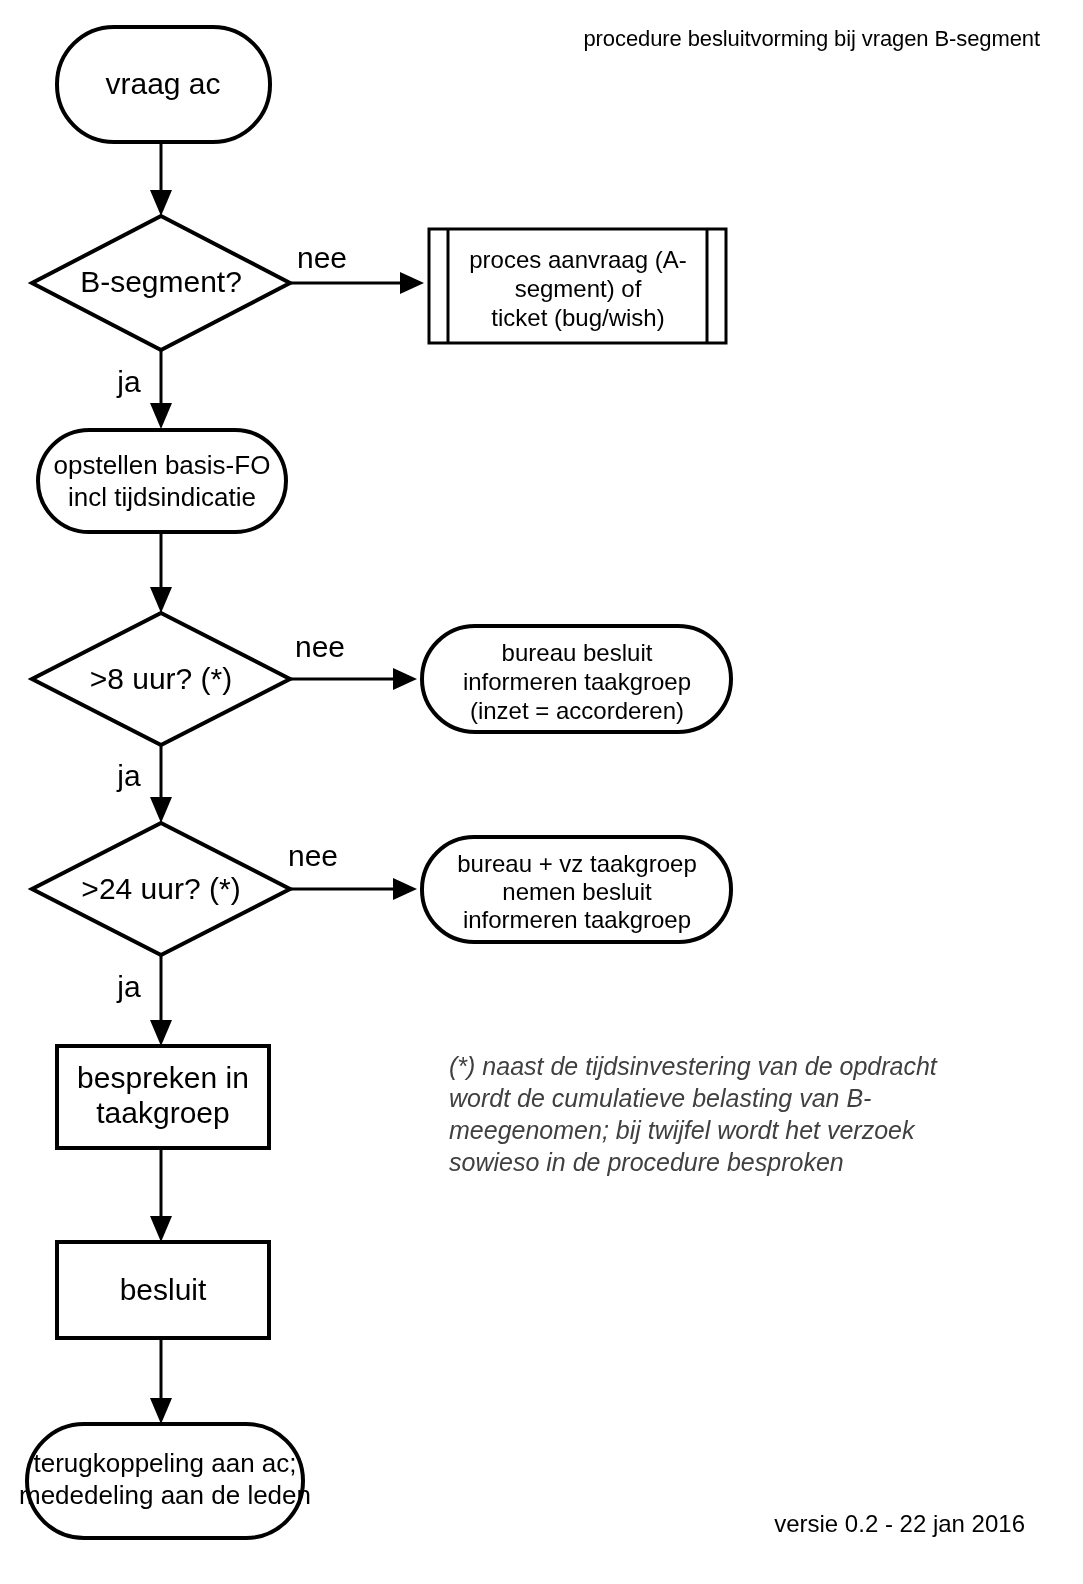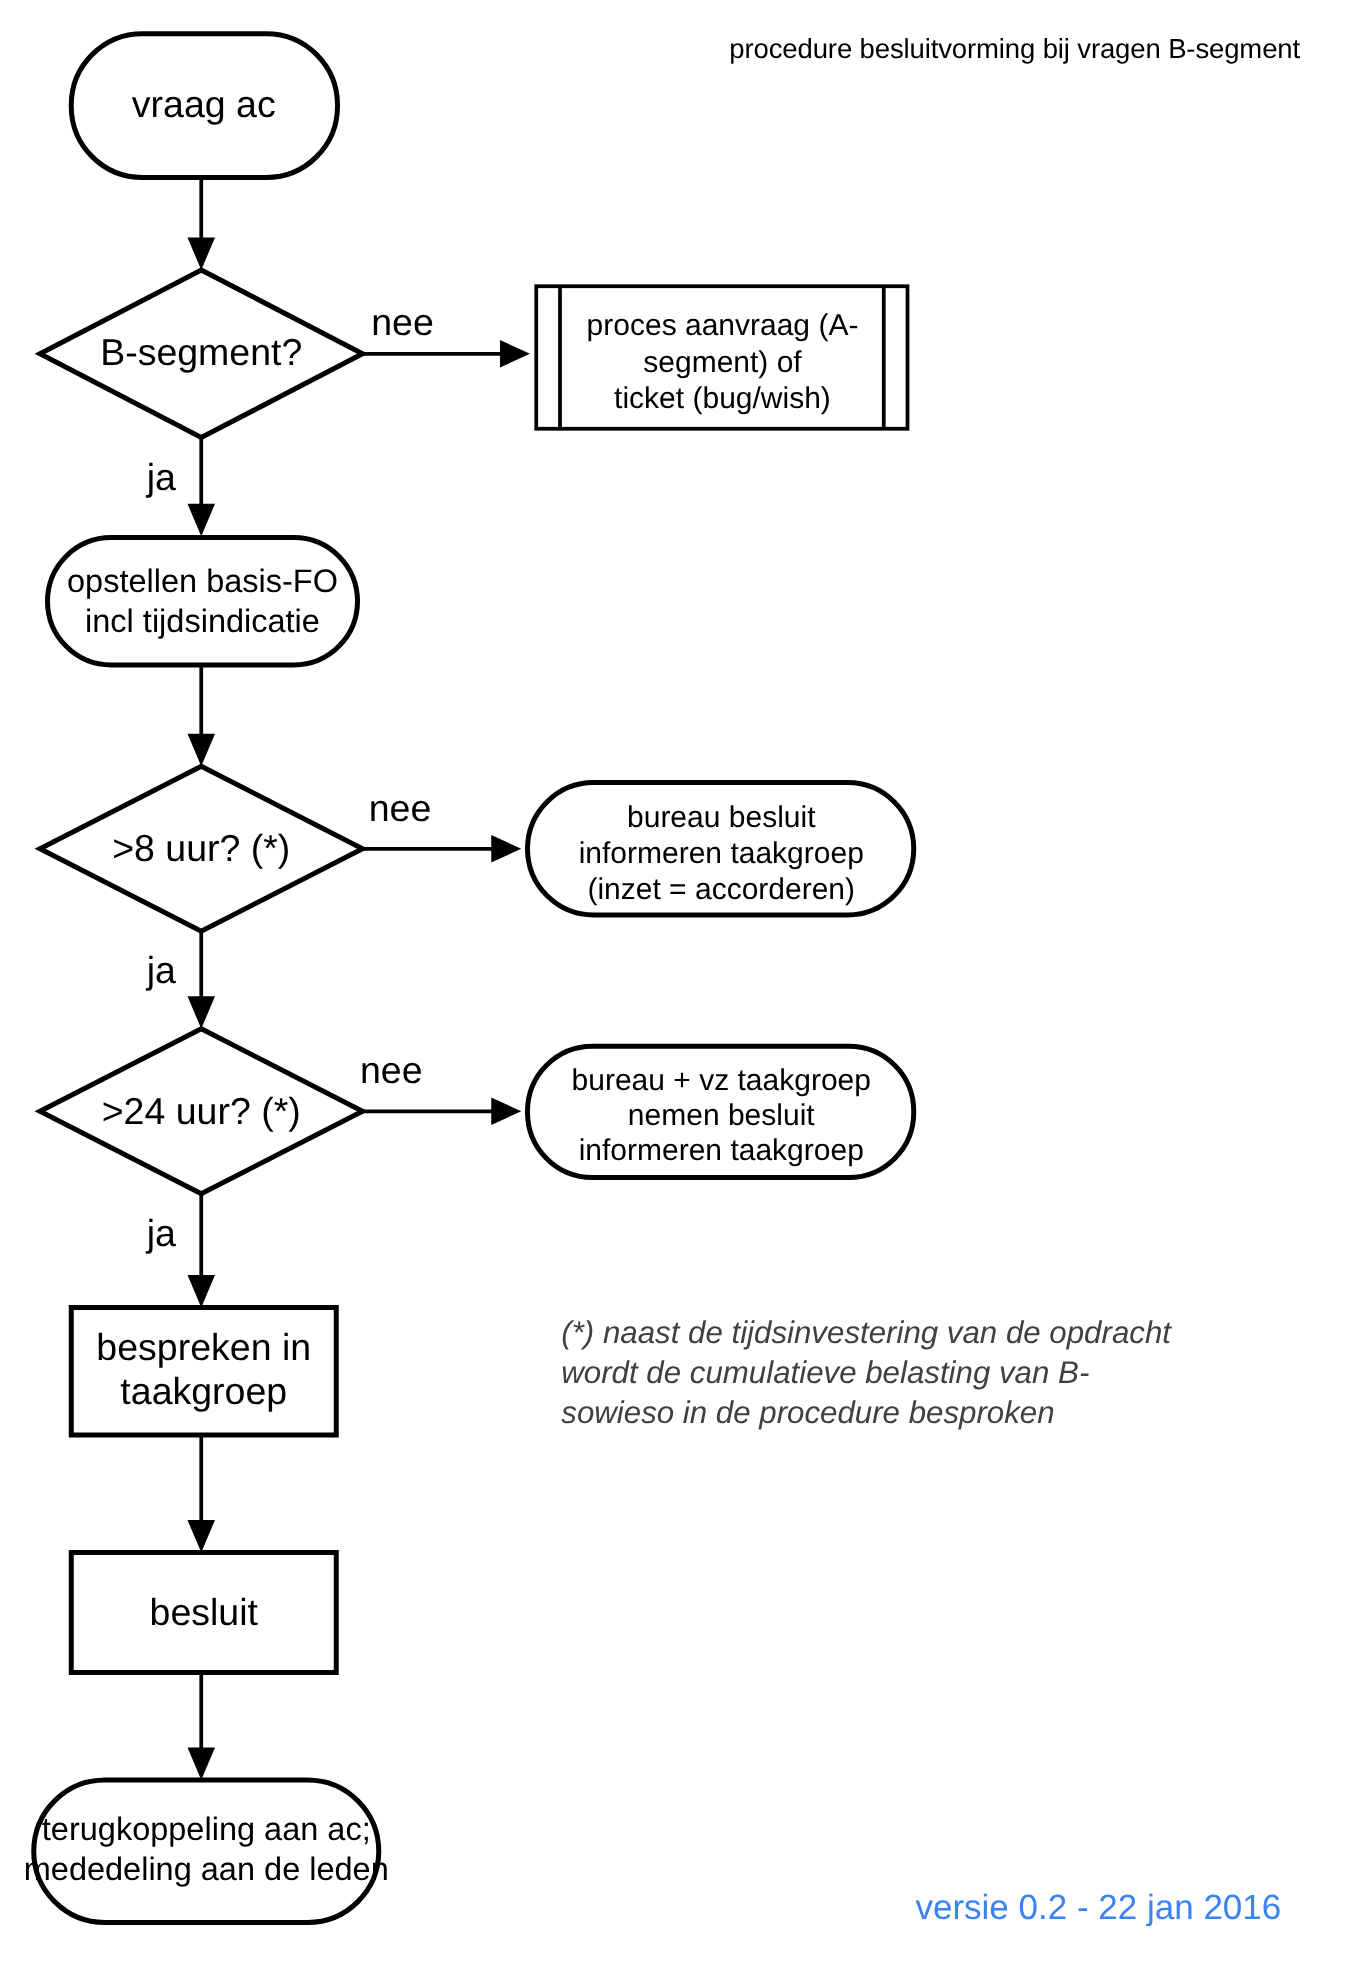--- a/index.html
+++ b/index.html
@@ -82,22 +82,22 @@
     font-size: 25px;
     line-height: 32px;
     color: #404040;
     margin-left: 12px;
   }
   .version {
     position: absolute;
     right: 58px;
     top: 1510px;
     font-family: "Liberation Sans", sans-serif;
-    font-size: 28px;
-    color: #3b82f6;
+    font-size: 24px;
+    color: #000000;
     white-space: nowrap;
   }
 </style>
 </head>
 <body>
 
 <div class="diagram-title">procedure besluitvorming bij vragen B-segment</div>
 
 <svg id="canvas" viewBox="0 0 1083 1584">
 
@@ -221,16 +221,17 @@
     <rect class="shape-stroke" x="27" y="1424" width="276" height="114" rx="57" ry="57"></rect>
     <text class="node-text t-mid" x="165" y="1465">terugkoppeling aan ac;</text>
     <text class="node-text t-mid" x="165" y="1497">mededeling aan de leden</text>
   </g>
 
 </svg>
 
 <div class="footnote">
   <div>(*) naast de tijdsinvestering van de opdracht</div>
   <div>wordt de cumulatieve belasting van B-</div>
+  <div>meegenomen; bij twijfel wordt het verzoek</div>
   <div>sowieso in de procedure besproken</div>
 </div>
 
 <div class="version">versie 0.2 - 22 jan 2016</div>
 
 </body></html>

